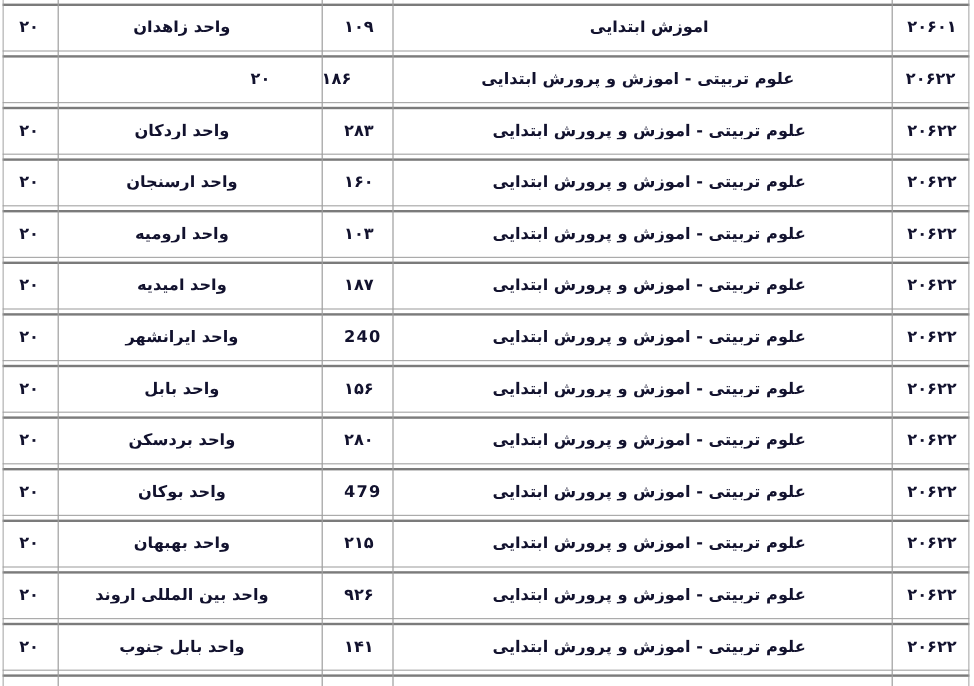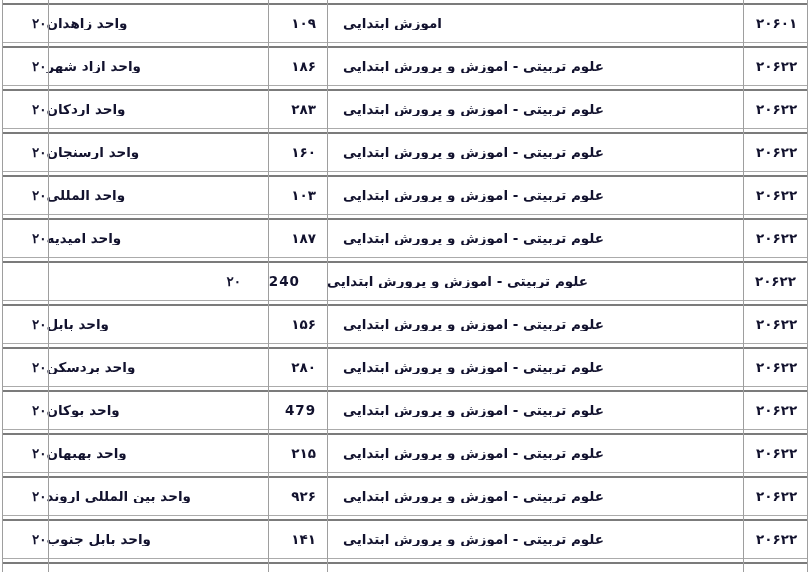--- a/index.html
+++ b/index.html
@@ -56,24 +56,24 @@
   .cell {
     box-sizing: border-box;
     color: #12122e;
     font-weight: 700;
     font-size: 13.5px;
     line-height: 1;
     white-space: nowrap;
     overflow: hidden;
   }
   .c-code  { width: 65px;  text-align: center; letter-spacing: 1px; }
-  .c-field { width: 416px; text-align: left; padding-right: 7px; margin-left: 27px; }
-  .c-ucode { width: 59px;  text-align: right; letter-spacing: 1px; }
-  .c-uname { width: 220px; text-align: left; padding-right: 2px; }
-  .c-cap   { width: 46px;  letter-spacing: 1px; font-family: Liberation Serif, serif; }
+  .c-field { width: 416px; text-align: center; padding-right: 7px; }
+  .c-ucode { width: 59px;  text-align: left; letter-spacing: 1px; margin-left: 28px; }
+  .c-uname { width: 220px; text-align: center; padding-right: 2px; }
+  .c-cap   { width: 46px;  text-align: center; letter-spacing: 1px; }
 </style>
 </head>
 <body>
 
 <div class="page">
   <div class="table-wrap">
     <div class="vline vl-0"></div>
     <div class="vline vl-1"></div>
     <div class="vline vl-2"></div>
     <div class="vline vl-3"></div>
@@ -86,21 +86,20 @@
         <div class="cell c-field">آموزش ابتدایی</div>
         <div class="cell c-ucode">۱۰۹</div>
         <div class="cell c-uname">واحد زاهدان</div>
         <div class="cell c-cap">۲۰</div>
       </div>
 
       <div class="t-row">
         <div class="cell c-code">۲۰۶۲۲</div>
         <div class="cell c-field">علوم تربیتی - آموزش و پرورش ابتدایی</div>
         <div class="cell c-ucode">۱۸۶</div>
-        <div class="cell c-uname">واحد آزاد شهر</div>
         <div class="cell c-cap">۲۰</div>
       </div>
 
       <div class="t-row">
         <div class="cell c-code">۲۰۶۲۲</div>
         <div class="cell c-field">علوم تربیتی - آموزش و پرورش ابتدایی</div>
         <div class="cell c-ucode">۲۸۳</div>
         <div class="cell c-uname">واحد اردکان</div>
         <div class="cell c-cap">۲۰</div>
       </div>
@@ -110,36 +109,37 @@
         <div class="cell c-field">علوم تربیتی - آموزش و پرورش ابتدایی</div>
         <div class="cell c-ucode">۱۶۰</div>
         <div class="cell c-uname">واحد ارسنجان</div>
         <div class="cell c-cap">۲۰</div>
       </div>
 
       <div class="t-row">
         <div class="cell c-code">۲۰۶۲۲</div>
         <div class="cell c-field">علوم تربیتی - آموزش و پرورش ابتدایی</div>
         <div class="cell c-ucode">۱۰۳</div>
-        <div class="cell c-uname">واحد المللی</div>
+        <div class="cell c-uname">واحد ارومیه</div>
         <div class="cell c-cap">۲۰</div>
       </div>
 
       <div class="t-row">
         <div class="cell c-code">۲۰۶۲۲</div>
         <div class="cell c-field">علوم تربیتی - آموزش و پرورش ابتدایی</div>
         <div class="cell c-ucode">۱۸۷</div>
         <div class="cell c-uname">واحد امیدیه</div>
         <div class="cell c-cap">۲۰</div>
       </div>
 
       <div class="t-row">
         <div class="cell c-code">۲۰۶۲۲</div>
         <div class="cell c-field">علوم تربیتی - آموزش و پرورش ابتدایی</div>
         <div class="cell c-ucode">240</div>
+        <div class="cell c-uname">واحد ایرانشهر</div>
         <div class="cell c-cap">۲۰</div>
       </div>
 
       <div class="t-row">
         <div class="cell c-code">۲۰۶۲۲</div>
         <div class="cell c-field">علوم تربیتی - آموزش و پرورش ابتدایی</div>
         <div class="cell c-ucode">۱۵۶</div>
         <div class="cell c-uname">واحد بابل</div>
         <div class="cell c-cap">۲۰</div>
       </div>

